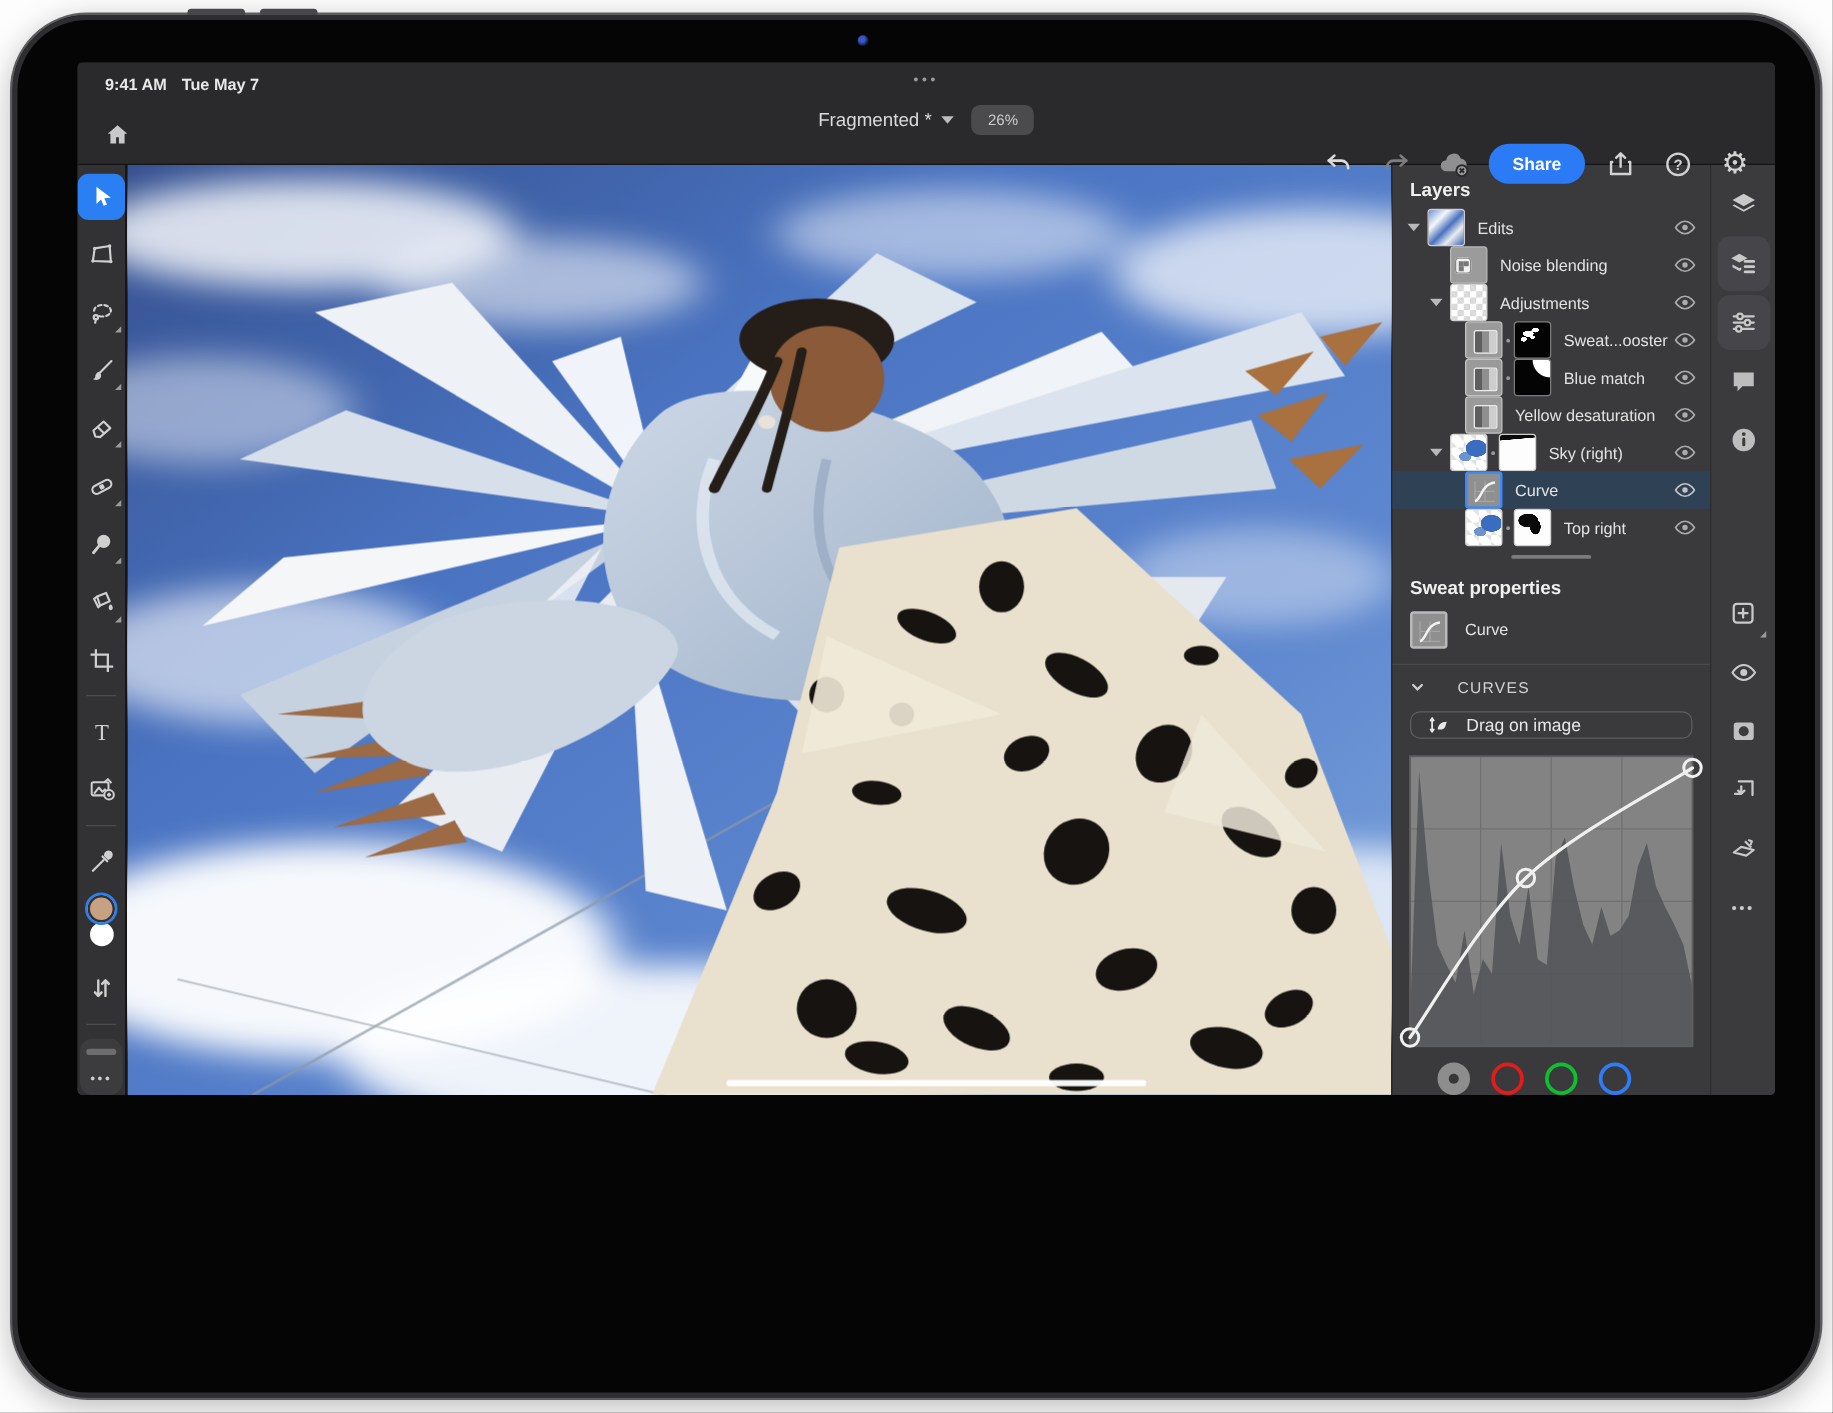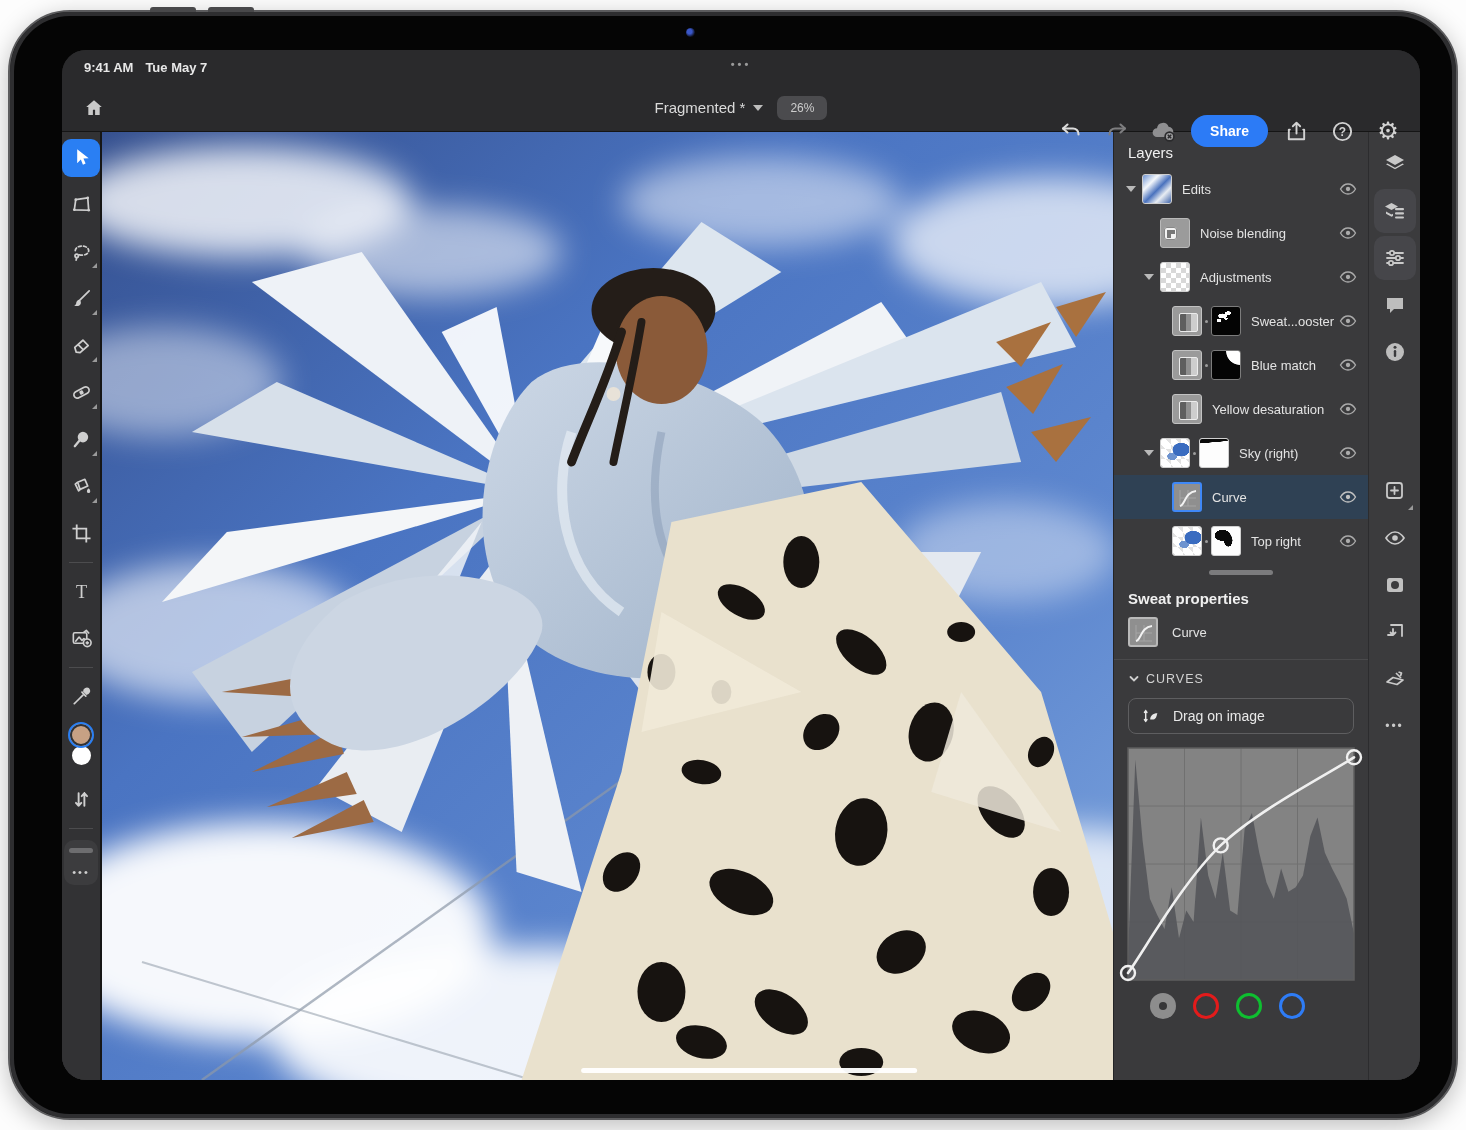--- a/index.html
+++ b/index.html
@@ -6,36 +6,36 @@
   html,body { width:1466px; height:1130px; background:#fdfdfd; font-family:"Liberation Sans", sans-serif; overflow:hidden; }
 
   
   .device { position:absolute; left:8px; top:10px; width:1450px; height:1110px;
     background:#050505; border-radius:62px; border:2px solid #5c5c5e;
     box-shadow: inset 0 0 0 4px #2e2e30, 0 6px 24px rgba(0,0,0,.25); }
   .btn-bump { position:absolute; top:-5px; height:5px; background:#48484a; border-radius:3px 3px 0 0; }
   .bump1 { left:140px; width:46px; } .bump2 { left:198px; width:46px; }
   .camera { position:absolute; top:16px; left:676px; width:9px; height:9px; border-radius:50%;
     background:radial-gradient(circle at 40% 40%, #3a57c8 0 30%, #0c1020 70%); }
-  .screen { position:absolute; left:52px; top:38px; width:1358px; height:1030px;
-    background:#2a2a2c; border-radius:24px; overflow:hidden; display:flex; flex-direction:column; }
+  .screen { position:absolute; left:52px; top:38px; width:1358px; height:826px;
+    background:#2a2a2c; border-radius:4px; overflow:hidden; display:flex; flex-direction:column; }
 
   
   .statusbar { height:34px; display:flex; align-items:center; padding:0 22px; position:relative;
     color:#e8e8e8; font-size:13px; font-weight:bold; background:#2a2a2c; flex:0 0 auto; }
   .status-left { display:flex; gap:12px; }
   .mt-dots { position:absolute; left:0; right:0; top:8px; text-align:center; color:#9a9a9a;
     font-size:11px; letter-spacing:3px; }
   .status-right { margin-left:auto; display:flex; align-items:center; gap:7px;margin-top:48px; }
   .battery { width:25px; height:12px; border-radius:3.5px; background:#fff; position:relative; }
   .battery:after { content:""; position:absolute; right:-3px; top:3.5px; width:2px; height:5px;
     background:#fff; border-radius:0 2px 2px 0; }
 
   
-  .topbar { height:48px; display:flex; align-items:center; padding:0 14px; background:#2a2a2c;
+  .topbar { height:48px; display:flex; padding:0 14px; background:#2a2a2c;
     border-bottom:1px solid #151515; flex:0 0 auto; position:relative; }
   .tb-left { display:flex; align-items:center; }
   .tb-center { position:absolute; left:0; right:0; display:flex; align-items:center; justify-content:center; gap:14px; pointer-events:none; }
   .tb-center > * { pointer-events:auto; }
   .doc-title { color:#dadada; font-size:15px; display:flex; align-items:center; gap:8px; }
   .chev-down { width:0; height:0; border-left:5px solid transparent; border-right:5px solid transparent; border-top:6px solid #bdbdbd; }
   .zoom-badge { background:#4b4b4e; color:#cdcdcd; font-size:12px; padding:5px 13px; border-radius:7px; }
   .tb-right { margin-left:auto; display:flex; align-items:center; gap:10px; z-index:2;margin-top:47px; }
   .icon-btn { width:36px; height:36px; display:flex; align-items:center; justify-content:center;
     background:none; border:none; cursor:pointer; color:#d2d2d2; }
@@ -68,21 +68,21 @@
 
   
   .canvas { flex:1; position:relative; min-width:0; background:#1b2a44; overflow:hidden; }
   .canvas svg.art { position:absolute; inset:0; width:100%; height:100%; }
   .home-indicator { position:absolute; left:50%; transform:translateX(-8%); bottom:7px; width:336px; height:5px;
     border-radius:3px; background:#fff; opacity:.96; z-index:5; }
 
   
   .layers-panel { width:255px; background:#3a3a3c; flex:0 0 auto; display:flex; flex-direction:column;
     border-left:1px solid #242426; font-size:13px; color:#e3e3e3; }
-  .panel-h { font-size:15px; font-weight:normal; color:#f0f0f0; padding:12px 14px 6px; }
+  .panel-h { font-size:15px; font-weight:bold; color:#f0f0f0; padding:12px 14px 6px; }
   .lrow { height:44px; display:flex; align-items:center; position:relative; padding-right:10px; cursor:pointer; }
   .lrow.sel { background:#2f4154; }
   .disc { width:0; height:0; border-left:5px solid transparent; border-right:5px solid transparent;
     border-top:6px solid #b9b9b9; position:absolute; }
   .d1 { left:12px; } .d2 { left:30px; }
   .thumb { width:30px; height:30px; border-radius:3px; flex:0 0 auto; position:relative; overflow:hidden; }
   .ind1 { margin-left:28px; } .ind2 { margin-left:46px; } .ind3 { margin-left:58px; }
   .link-dot { width:3px; height:3px; border-radius:50%; background:#9c9c9c; margin:0 3px; flex:0 0 auto; }
   .lname { margin-left:10px; white-space:nowrap; overflow:hidden; text-overflow:ellipsis; flex:1; }
   .eye { margin-left:auto; flex:0 0 auto; width:20px; height:20px; }
@@ -119,21 +119,21 @@
     linear-gradient(45deg,#e2e2e2 25%,transparent 25%,transparent 75%,#e2e2e2 75%);
     background-size:100% 100%,100% 100%,10px 10px; border:1px solid #cfcfcf; }
   .t-curve { background:#8f8f8f; border:2px solid #b9b9b9; }
   .t-curve.blue { border-color:#3f88f7; }
   .t-curve svg { position:absolute; inset:2px; width:24px; height:24px; }
   .row-handle { width:64px; height:5px; border-radius:3px; background:#7b7b7d; margin:7px auto 5px; cursor:grab; }
 
   .lp-header { font-size:15px; font-weight:bold; color:#f0f0f0; padding:10px 14px 8px; }
   .prop-row { display:flex; align-items:center; gap:14px; padding:2px 14px 12px; }
   .sec-div { height:1px; background:#4a4a4c; margin:0 0 0 0; }
-  .curves-h { display:flex; align-items:center; gap:6px; padding:12px 14px 10px; color:#d2d2d2;
+  .curves-h { display:flex; align-items:center; gap:26px; padding:12px 14px 10px; color:#d2d2d2;
     font-size:12.5px; letter-spacing:1px; cursor:pointer; }
   .chev-sm svg { width:12px; height:12px; display:block; }
   .drag-btn { margin:2px 14px 10px; height:36px; border:1px solid #5e5e60; border-radius:8px;
     background:none; color:#e8e8e8; font-size:14px; font-family:inherit; display:flex; align-items:center;
     gap:12px; padding:0 14px; cursor:pointer; }
   .chart-wrap { padding:4px 14px 0; }
   .chan-row { display:flex; align-items:center; gap:17px; padding:10px 0 0 36px; }
   .chan { width:26px; height:26px; border-radius:50%; cursor:pointer; position:relative; }
   .chan.composite { background:#8d8d8d; }
   .chan.composite:after { content:""; position:absolute; left:9px; top:9px; width:8px; height:8px;

